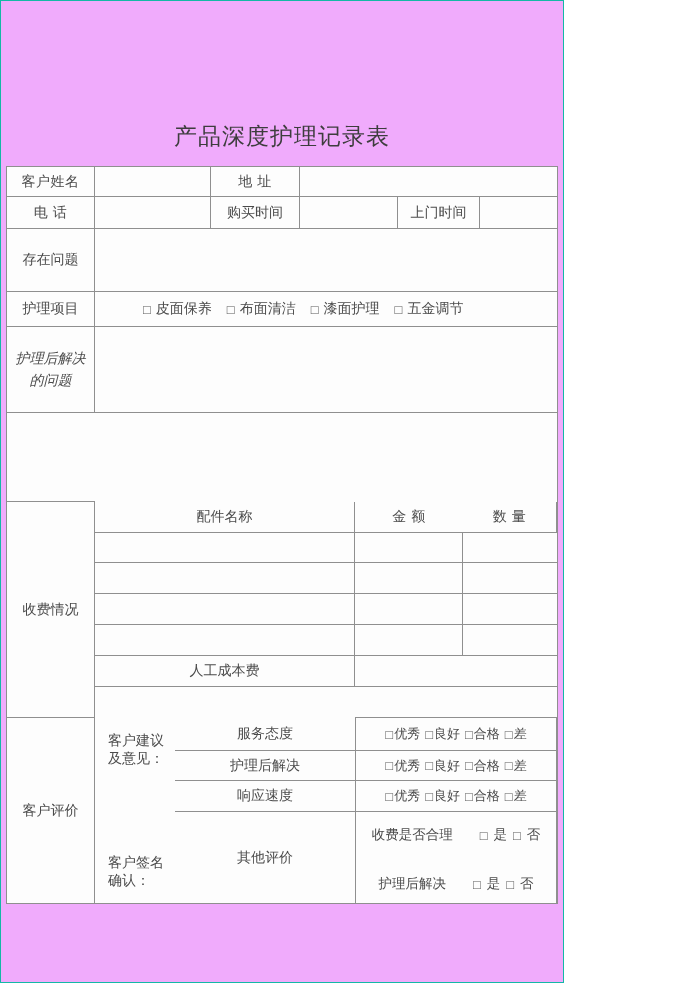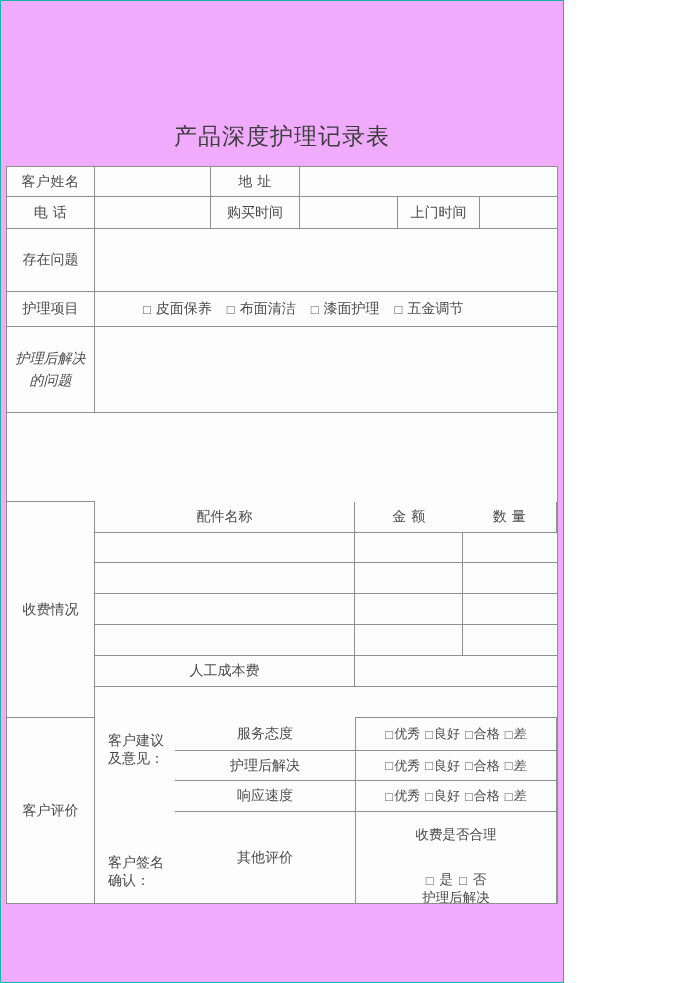--- a/index.html
+++ b/index.html
@@ -35,21 +35,21 @@
   .span-label { letter-spacing:0.5px; }
   
   .opts { justify-content:flex-start; padding-left:48px; gap:15px; }
   .opt { display:flex; align-items:center; gap:5px; white-space:nowrap; }
   .box { font-size:13px; color:#5a5a5a; line-height:1; }
   
   .ropts { gap:5px; font-size:13px; white-space:nowrap; }
   .ropt { display:flex; align-items:center; gap:1px; }
   
   .other-lines { flex-direction:column; justify-content:space-between; padding:14px 0 10px; font-size:13.5px; }
-  .oline { display:flex; align-items:center; gap:27px; white-space:nowrap;flex-direction:column; }
+  .oline { display:flex; align-items:center; gap:27px; white-space:nowrap; }
   .yn { display:flex; align-items:center; gap:6px; }
   
   .ev-right { flex-direction:column; align-items:flex-start; justify-content:space-between; padding:14px 6px 0 13px;gap:14px; }
   .ev-right .sig { margin-top:72px; }
   .ev-right .date { margin-top:21px; }
 </style>
 </head>
 <body>
 
 <div class="page">

